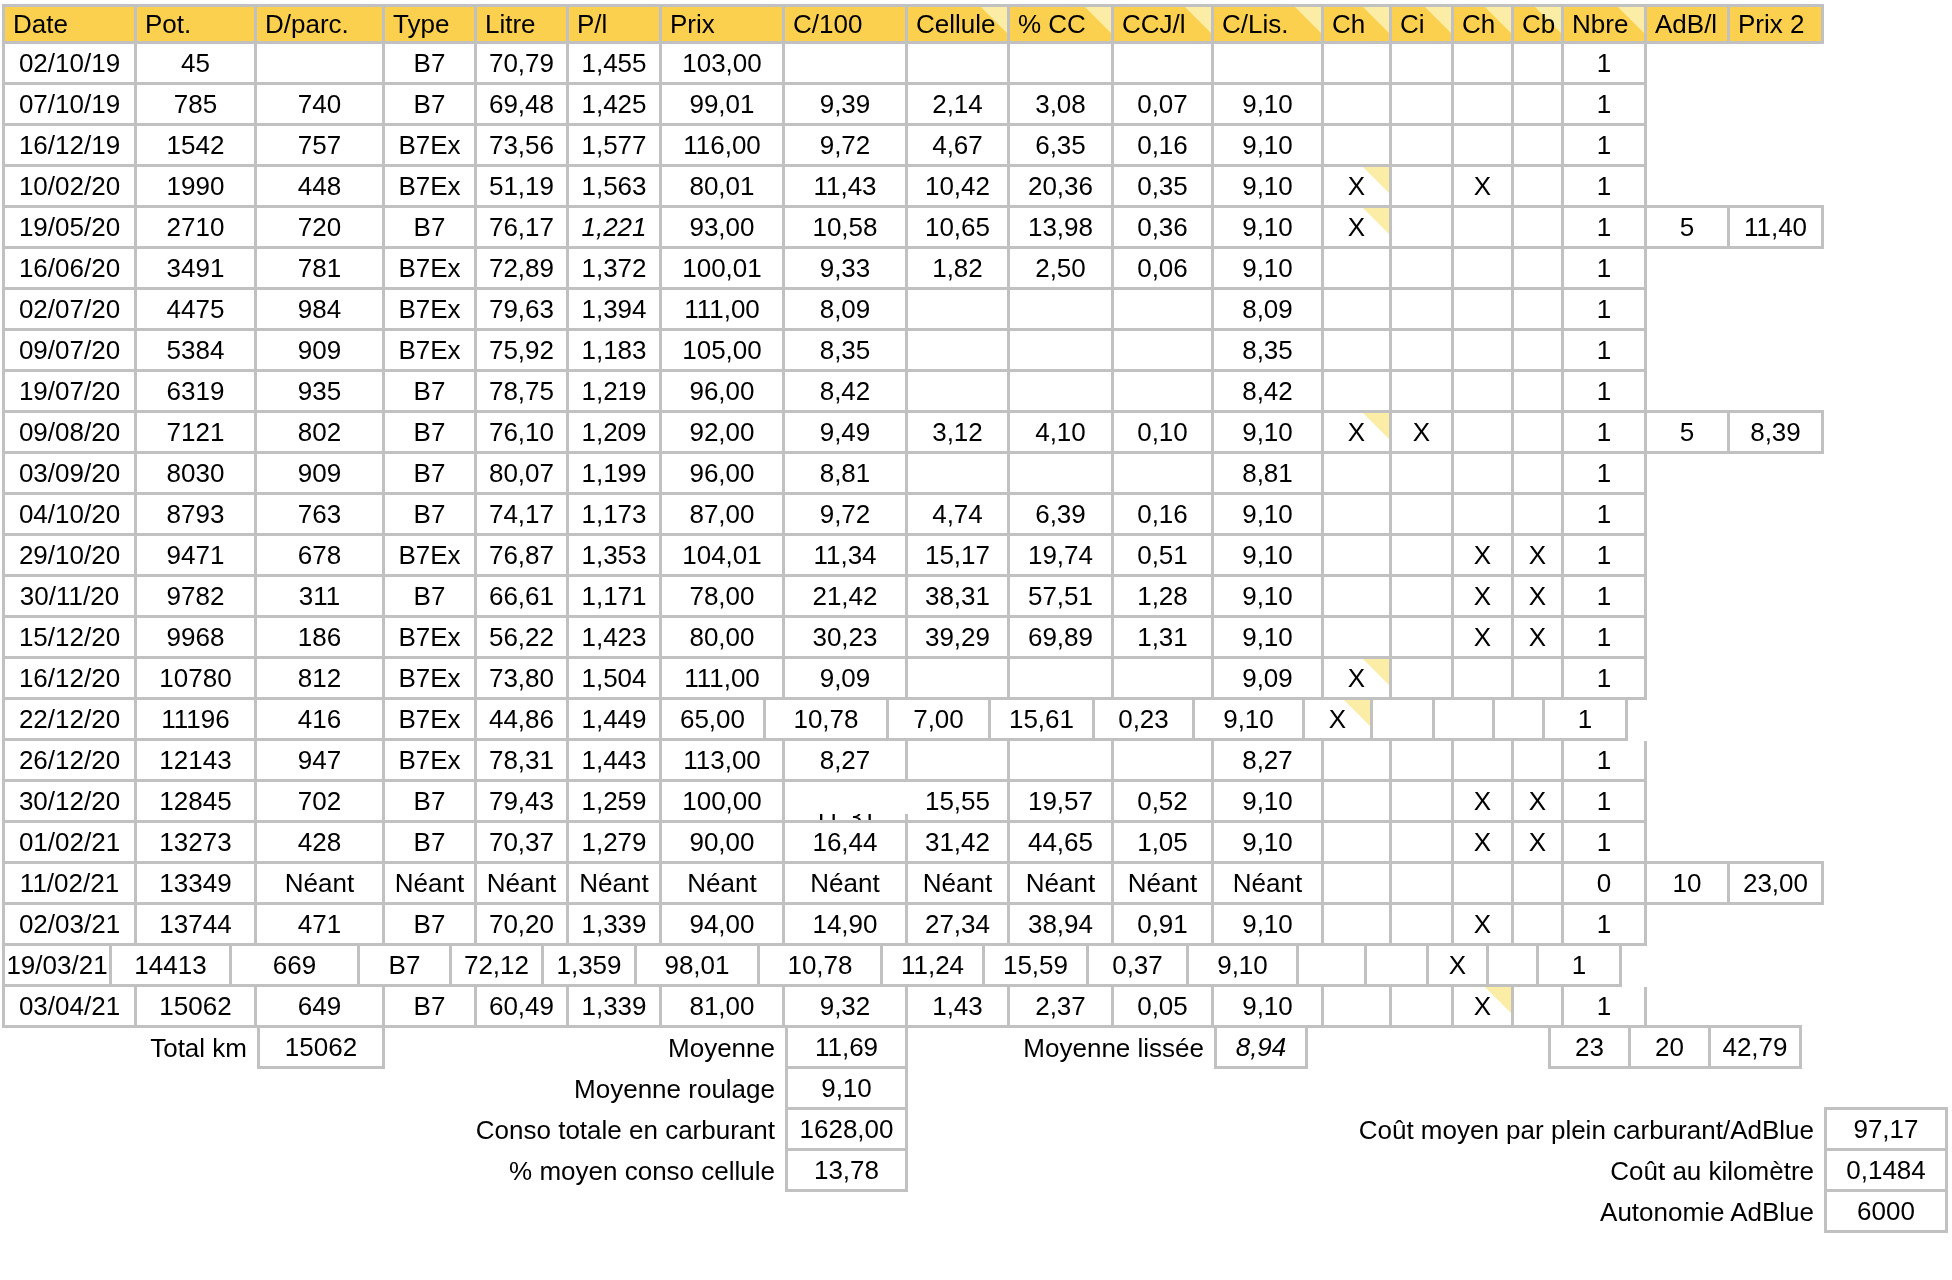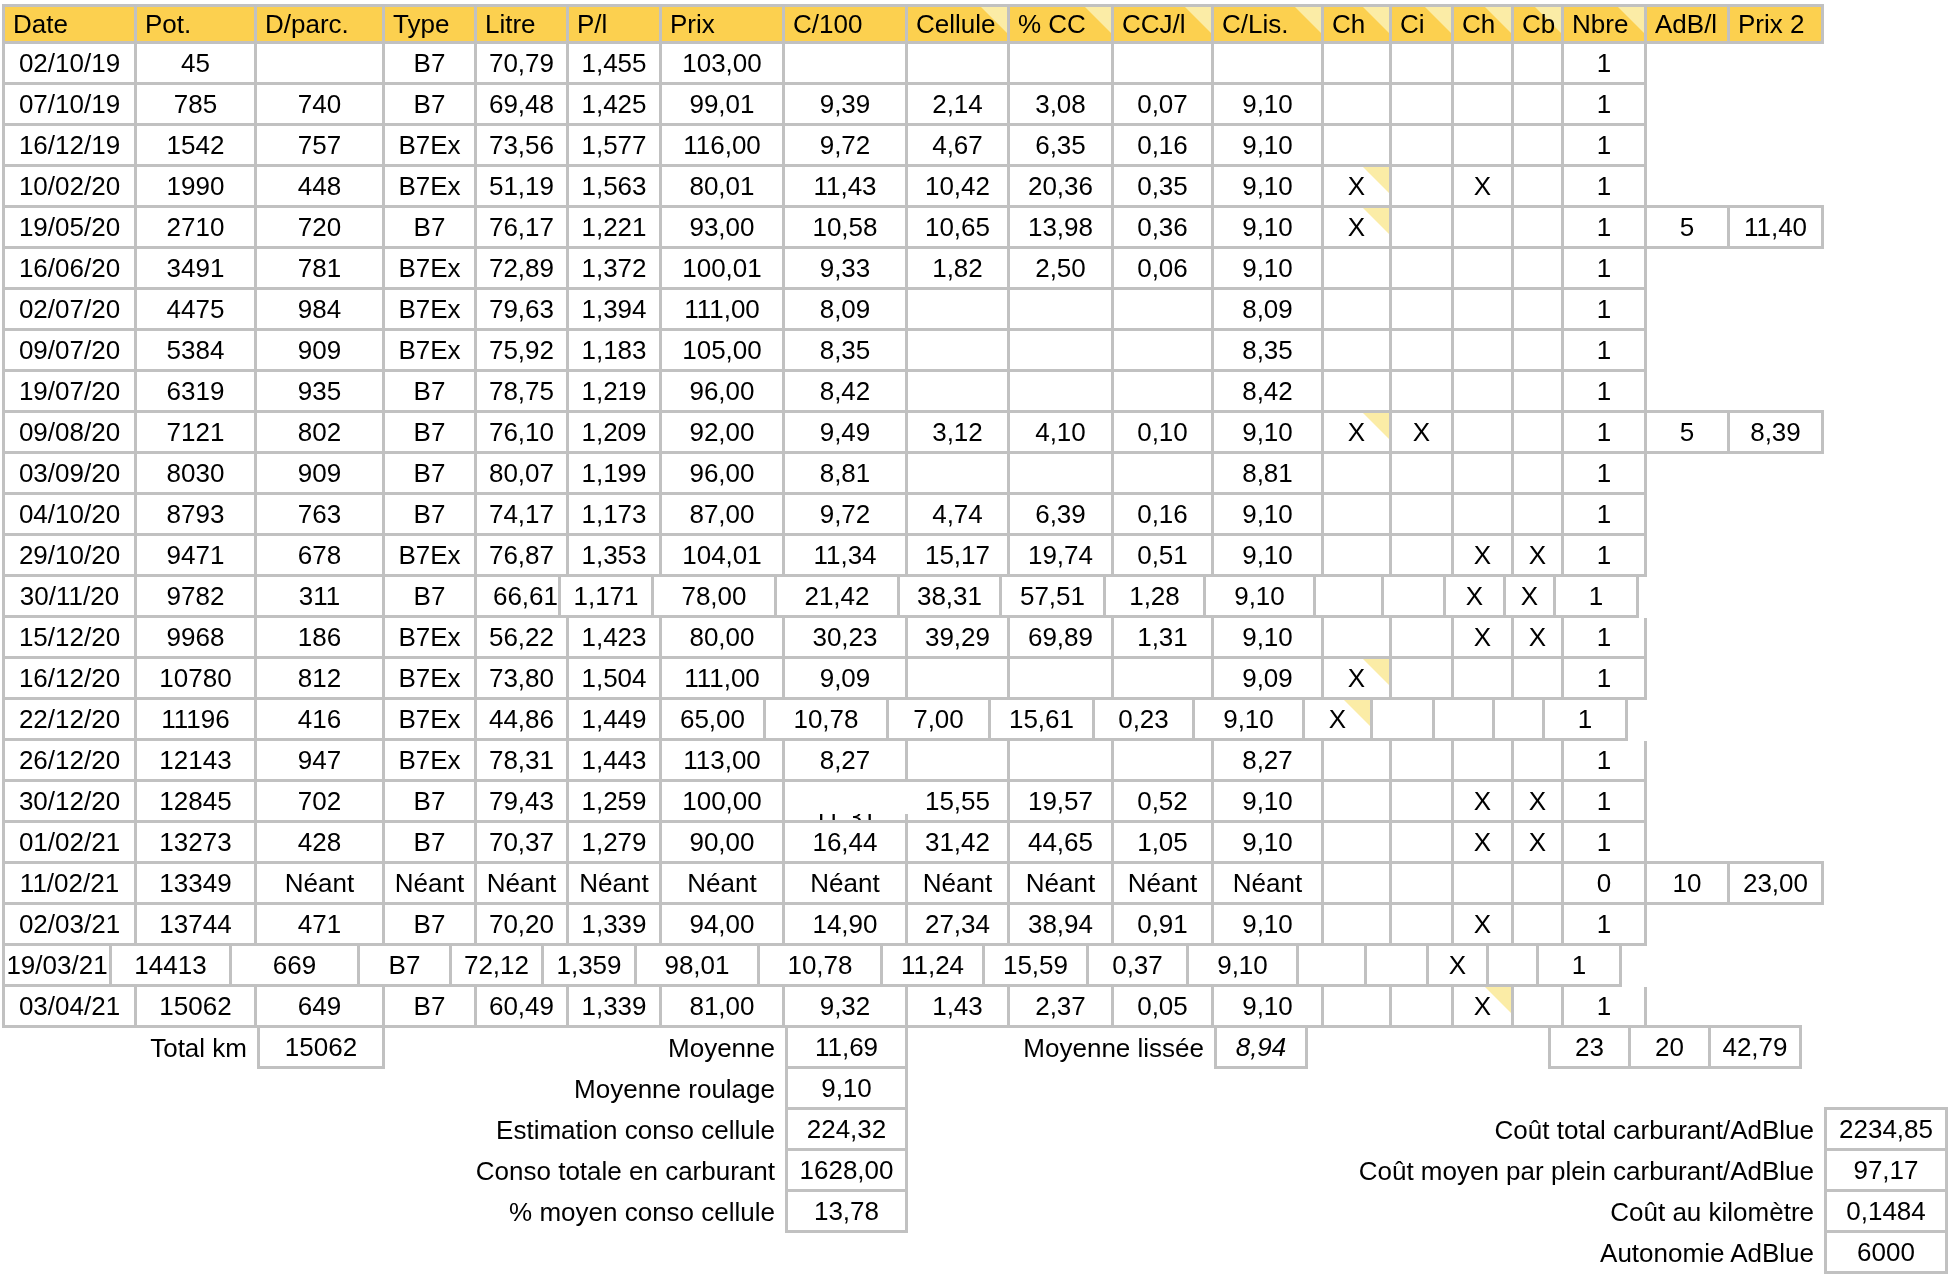--- a/index.html
+++ b/index.html
@@ -307,21 +307,21 @@
         </div>
         <div class="cell d" style="width: 128px;">
           <span>720</span>
         </div>
         <div class="cell d" style="width: 92px;">
           <span>B7</span>
         </div>
         <div class="cell d" style="width: 92px;">
           <span>76,17</span>
         </div>
-        <div class="cell d" style="width: 93px;">
+        <div class="cell d" style="width: 93px; font-style: italic;">
           <span>1,221</span>
         </div>
         <div class="cell d" style="width: 123px;">
           <span>93,00</span>
         </div>
         <div class="cell d" style="width: 123px;">
           <span>10,58</span>
         </div>
         <div class="cell d" style="width: 102px;">
           <span>10,65</span>
@@ -723,21 +723,21 @@
         </div>
         <div class="cell d" style="width: 120px;">
           <span>9782</span>
         </div>
         <div class="cell d" style="width: 128px;">
           <span>311</span>
         </div>
         <div class="cell d" style="width: 92px;">
           <span>B7</span>
         </div>
-        <div class="cell d" style="width: 84px; justify-content: flex-end;">
+        <div class="cell d" style="width: 92px;">
           <span>66,61</span>
         </div>
         <div class="cell d" style="width: 93px;">
           <span>1,171</span>
         </div>
         <div class="cell d" style="width: 123px;">
           <span>78,00</span>
         </div>
         <div class="cell d" style="width: 123px;">
           <span>21,42</span>
@@ -1267,26 +1267,20 @@
         <div class="fgap" style="width: 240px;"></div>
         <div class="vbox" style="width: 83px;">23</div>
         <div class="vbox ml" style="width: 83px;">20</div>
         <div class="vbox ml" style="width: 94px;">42,79</div>
       </div>
       <div class="frow">
         <div class="flab" style="width: 783px;">Moyenne roulage</div>
         <div class="vbox" style="width: 123px;">9,10</div>
       </div>
       <div class="frow">
-        <div class="flab" style="width: 783px;">Estimation conso cellule</div>
-        <div class="vbox" style="width: 123px;">224,32</div>
-        <div class="flab" style="width: 916px;">Coût total carburant/AdBlue</div>
-        <div class="vbox" style="width: 124px;">2234,85</div>
-      </div>
-      <div class="frow">
         <div class="flab" style="width: 783px;">Conso totale en carburant</div>
         <div class="vbox" style="width: 123px;">1628,00</div>
         <div class="flab" style="width: 916px;">Coût moyen par plein carburant/AdBlue</div>
         <div class="vbox" style="width: 124px;">97,17</div>
       </div>
       <div class="frow">
         <div class="flab" style="width: 783px;">% moyen conso cellule</div>
         <div class="vbox" style="width: 123px;">13,78</div>
         <div class="flab" style="width: 916px;">Coût au kilomètre</div>
         <div class="vbox" style="width: 124px;">0,1484</div>

